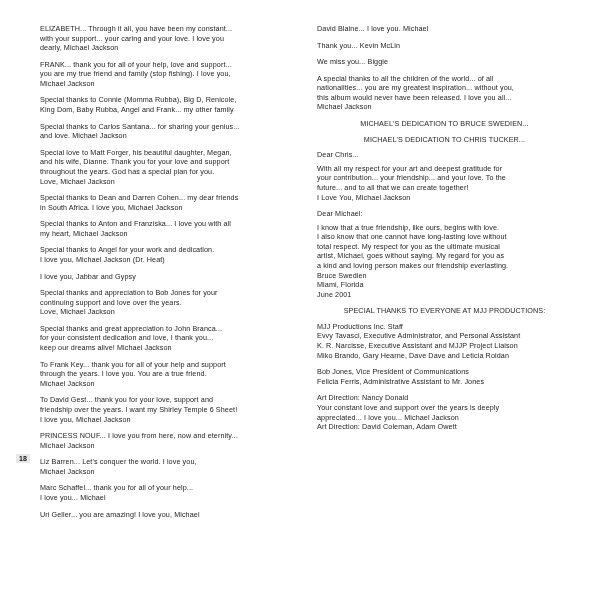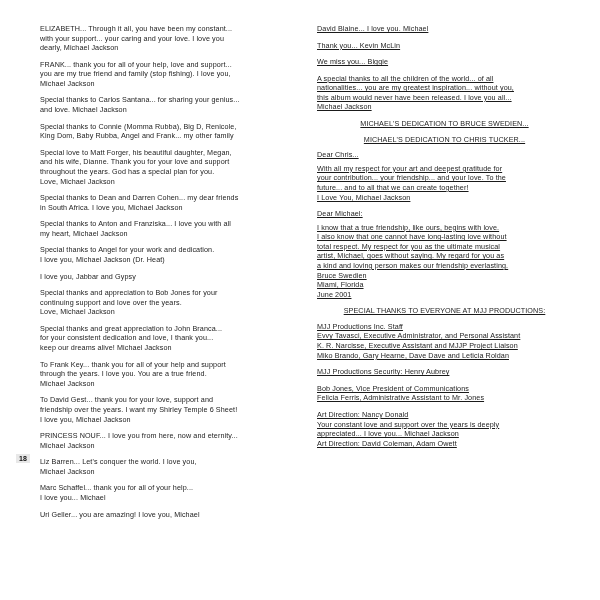--- a/index.html
+++ b/index.html
@@ -26,21 +26,20 @@
     gap: 22px;
     height: 540px;
   }
   .col {
     width: 255px;
     font-size: 7.2px;
     line-height: 1.33;
   }
   .col-right {
     width: 255px;
-    text-decoration: underline;
   }
   .para {
     margin: 0 0 7px 0;
     white-space: pre-wrap;
     font-size: 7.2px;
     line-height: 1.33;
     color: #1c1c1c;
     letter-spacing: 0.1px;
   }
   .para.heading {
@@ -66,24 +65,24 @@
 
 <div class="page">
   <div class="columns">
     <div class="col col-left">
       <p class="para">ELIZABETH... Through it all, you have been my constant...
 with your support... your caring and your love. I love you
 dearly, Michael Jackson</p>
       <p class="para">FRANK... thank you for all of your help, love and support...
 you are my true friend and family (stop fishing). I love you,
 Michael Jackson</p>
+      <p class="para">Special thanks to Connie (Momma Rubba), Big D, Renicole,
+King Dom, Baby Rubba, Angel and Frank... my other family</p>
       <p class="para">Special thanks to Carlos Santana... for sharing your genius...
 and love. Michael Jackson</p>
-      <p class="para">Special thanks to Connie (Momma Rubba), Big D, Renicole,
-King Dom, Baby Rubba, Angel and Frank... my other family</p>
       <p class="para">Special love to Matt Forger, his beautiful daughter, Megan,
 and his wife, Dianne. Thank you for your love and support
 throughout the years. God has a special plan for you.
 Love, Michael Jackson</p>
       <p class="para">Special thanks to Dean and Darren Cohen... my dear friends
 in South Africa. I love you, Michael Jackson</p>
       <p class="para">Special thanks to Anton and Franziska... I love you with all
 my heart, Michael Jackson</p>
       <p class="para">Special thanks to Angel for your work and dedication.
 I love you, Michael Jackson (Dr. Heat)</p>
@@ -130,21 +129,20 @@
 artist, Michael, goes without saying. My regard for you as
 a kind and loving person makes our friendship everlasting.
 Bruce Swedien
 Miami, Florida
 June 2001</p>
       <p class="para heading">SPECIAL THANKS TO EVERYONE AT MJJ PRODUCTIONS:</p>
       <p class="para">MJJ Productions Inc. Staff
 Evvy Tavasci, Executive Administrator, and Personal Assistant
 K. R. Narcisse, Executive Assistant and MJJP Project Liaison
 Miko Brando, Gary Hearne, Dave Dave and Leticia Roldan</p>
-      <p class="para">MJJ Productions Security: Henry Aubrey</p>
       <p class="para">Bob Jones, Vice President of Communications
 Felicia Ferris, Administrative Assistant to Mr. Jones</p>
       <p class="para">Art Direction: Nancy Donald
 Your constant love and support over the years is deeply
 appreciated... I love you... Michael Jackson
 Art Direction: David Coleman, Adam Owett</p>
     </div>
   </div>
   <div class="page-number">18</div>
 </div>

